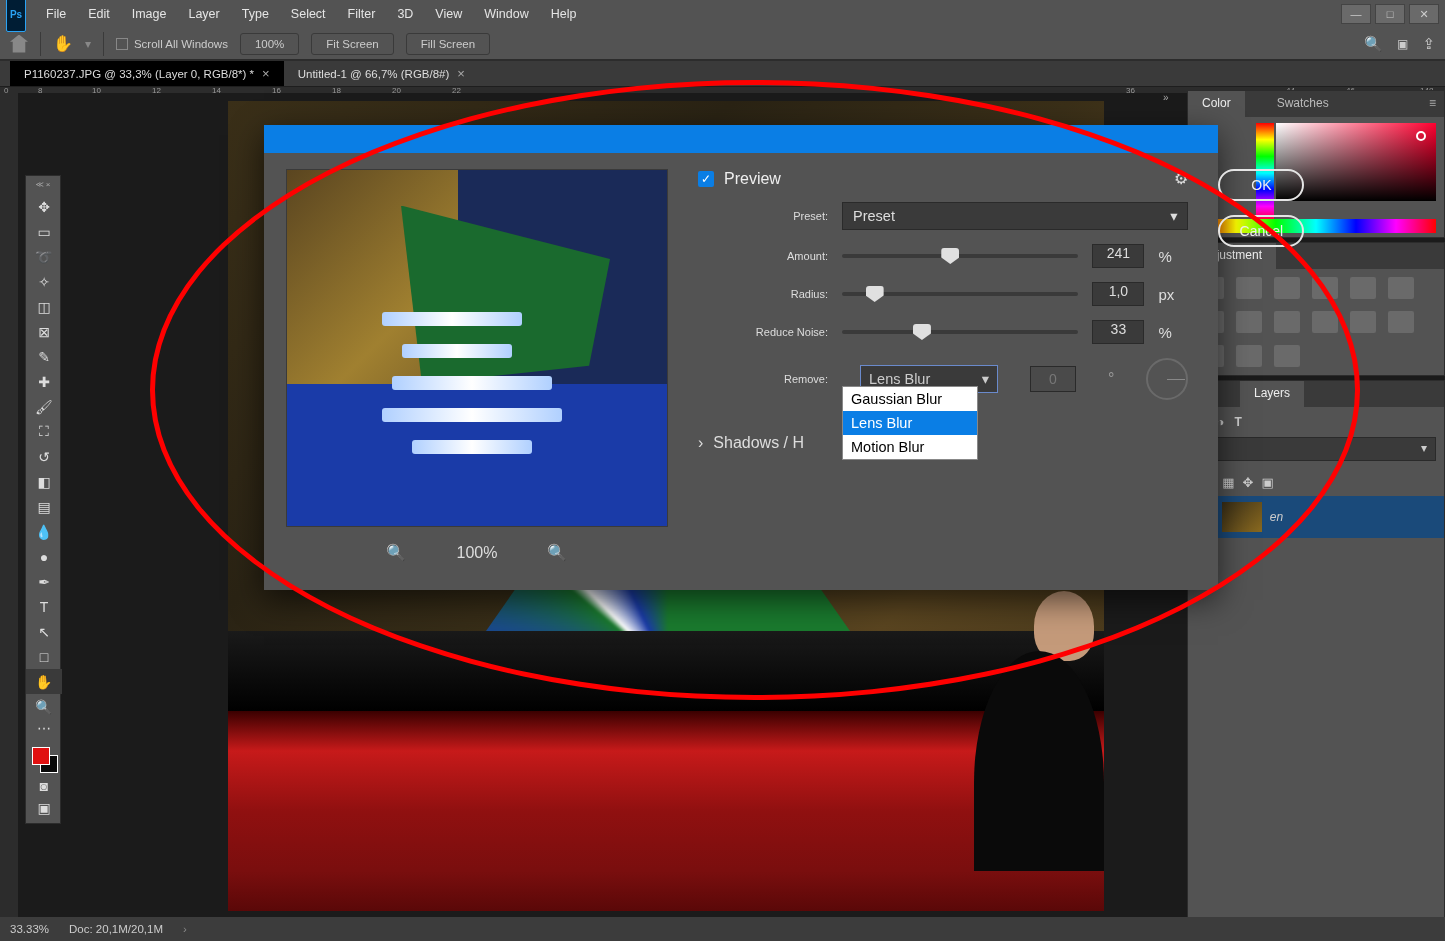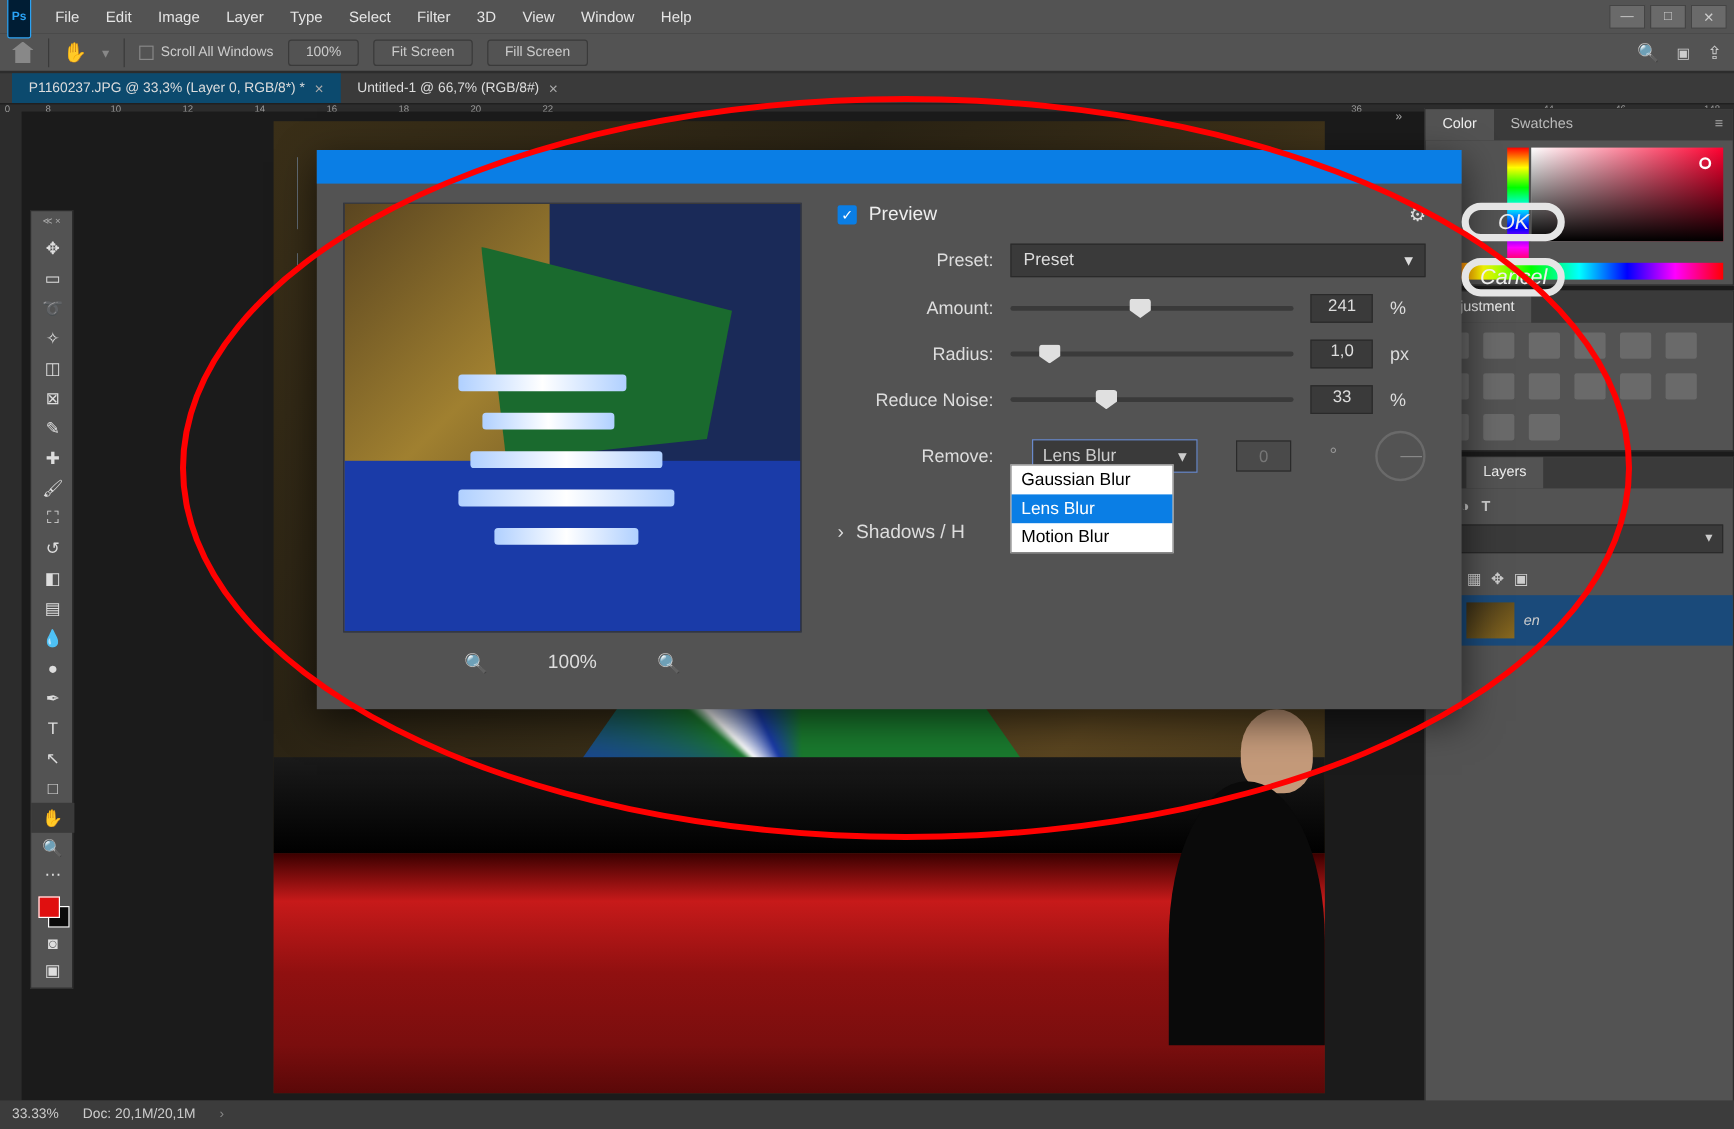--- a/index.html
+++ b/index.html
@@ -17,21 +17,21 @@
 .home-icon { width: 18px; height: 18px; background: #888; clip-path: polygon(50% 0, 100% 40%, 85% 40%, 85% 100%, 15% 100%, 15% 40%, 0 40%); }
 .opt-sep { width: 1px; height: 24px; background: #3a3a3a; }
 .opt-btn { padding: 4px 14px; border: 1px solid #3a3a3a; border-radius: 3px; cursor: pointer; background:#535353; font-size:11.5px;}
 .opt-checkbox { display: flex; align-items: center; gap: 6px; font-size: 11.5px;}
 .opt-checkbox .cb { width: 12px; height: 12px; border: 1px solid #888; }
 .opt-right {margin-left:auto; display:flex; gap:14px; align-items:center;}
 
 
 .doc-tabs { height: 26px; background: #3a3a3a; display: flex; padding-left: 10px; border-top: 1px solid #2c2c2c;}
 .doc-tab { padding: 5px 14px; font-size: 11.5px; color: #ddd; display: flex; align-items: center; gap: 8px; cursor:pointer;}
-.doc-tab.active { background: #0c4a6e; }
+.doc-tab.active { background: #000000; }
 .tab-close { font-size: 13px; color:#aaa; }
 
 
 .tick-row { position:absolute; top:86px; left:0; right:0; height:9px; background:#2c2c2c; border-top:1px solid #1e1e1e; color:#999; font-size:8px; overflow:hidden; }
 .tick-row span { position:absolute; top:-1px; }
 .tick-col { position:absolute; top:95px; left:0; bottom:0; width:18px; background:#2c2c2c; color:#999; font-size:8px; overflow:hidden; }
 
 
 .canvas-area { position: absolute; top: 93px; left: 18px; right: 0; bottom: 24px; background: #1b1b1b; overflow: hidden; }
 .document { position: absolute; left: 210px; top: 8px; width: 876px; height: 810px; background: linear-gradient(135deg, #3a2f18 0%, #2a2314 30%, #3a2f18 50%, #5a4520 70%, #3a2f18 100%); }
@@ -49,21 +49,21 @@
 .toolbox-head span{font-size:8px; color:#aaa;}
 .tool { width: 36px; height: 25px; display: flex; align-items: center; justify-content: center; cursor: pointer; font-size: 14px; color:#ddd;}
 .tool.active { background: #3a3a3a; }
 .color-swatch { margin:6px 4px 2px; position:relative; height:30px;}
 .swatch-fg{position:absolute;width:18px;height:18px;background:#e01010;border:1px solid #fff;top:4px;left:2px;}
 .swatch-bg{position:absolute;width:18px;height:18px;background:#0a0a0a;border:1px solid #fff;top:12px;left:10px;}
 
 
 .rpanel { position:absolute; right:0; top:90px; width:258px; bottom:0; display:flex; flex-direction:column;}
 .panel-box{background:#535353; border:1px solid #2c2c2c; margin-bottom:4px;}
-.panel-tabs{display:flex; height:26px; background:#3a3a3a;}
+.panel-tabs{display:flex; height:26px; background:#3a3a3a;gap:18px;}
 .panel-tab{padding:5px 14px; font-size:12px; color:#bbb; cursor:pointer;}
 .panel-tab.active{background:#535353; color:#eee;}
 .color-panel{height:120px; position:relative;}
 .color-gradient{position:absolute; right:8px; top:6px; width:160px; height:78px; background:linear-gradient(to top,#000,transparent), linear-gradient(to right,#fff,#ff0030);}
 
 
 .adj-grid{display:flex; flex-wrap:wrap; padding:8px 10px; gap:12px;}
 .adj-icon{width:26px;height:22px; background:#6a6a6a; border-radius:2px; position:relative;}
 
 
@@ -86,32 +86,32 @@
 .dp-green{position:absolute;left:30%;top:10%;width:55%;height:50%;background:#1a6a2e;clip-path:polygon(0 0,100% 30%,90% 90%,10% 100%);}
 .dp-lights{position:absolute;left:25%;top:40%;width:60%;height:50%;display:flex;flex-direction:column;gap:18px;}
 .dp-light{height:14px;width:140px; background:linear-gradient(90deg,#b0d0ff,#fff,#b0d0ff); border-radius:3px;}
 .dp-light:nth-child(2){width:110px;margin-left:20px;}
 .dp-light:nth-child(3){width:160px;margin-left:10px;}
 .dp-light:nth-child(4){width:180px;}
 .dp-light:nth-child(5){width:120px;margin-left:30px;}
 .zoom-row{display:flex; align-items:center; gap:50px; margin-top:16px; font-size:16px; color:#ddd;}
 .dialog-controls { flex: 1; display: flex; flex-direction: column; gap: 14px; }
 .ctrl-row { display: flex; align-items: center; gap: 14px; }
-.ctrl-label { width: 130px; text-align: right; font-size: 15px; color: #ddd; }
+.ctrl-label { width: 130px; text-align: right; font-size: 11px; color: #ddd; }
 .ctrl-slider { flex: 1; height: 4px; background: #3a3a3a; border-radius: 2px; position: relative;  min-width:200px;}
 .ctrl-thumb { position: absolute; top: -6px; width: 18px; height: 16px; background: #e0e0e0; border-radius: 3px; clip-path: polygon(0 0,100% 0,100% 60%,50% 100%,0 60%);}
 .ctrl-input { width: 52px; height: 24px; background: #3a3a3a; border: 1px solid #2a2a2a; color: #ddd; text-align: center; font-size: 14px; }
 .ctrl-unit { width: 30px; font-size: 15px; color:#ddd;}
 .preview-check{display:flex; align-items:center; gap:10px; justify-content:flex-end; padding-right:0;}
 .preview-check .cbx{width:16px;height:16px;background:#0a7ee5; display:flex;align-items:center;justify-content:center;color:#fff;font-size:12px;border-radius:2px;}
 .preview-label{font-size:16px;color:#eee;}
 .gear-btn{margin-left:auto; font-size:16px; color:#ddd;}
 .dropdown { flex: 1; height: 28px; background: #3a3a3a; border: 1px solid #2a2a2a; display: flex; align-items: center; padding: 0 10px; justify-content:space-between; font-size:14.5px; color:#ddd;}
 .dialog-buttons { width: 92px; display: flex; flex-direction: column; gap: 14px; align-items: flex-end;}
-.dlg-btn { width: 86px; height: 32px; border: 6px solid #e5e5e5; border-radius: 18px; display: flex; align-items: center; justify-content: center; font-size: 18px; cursor: pointer; color:#eee;font-style:italic;}
+.dlg-btn { width: 86px; height: 32px; border: 2px solid #e5e5e5; border-radius: 18px; display: flex; align-items: center; justify-content: center; font-size: 14px; cursor: pointer; color:#eee;}
 .remove-row{display:flex; align-items:center; gap:32px;}
 .remove-dd{width:138px; height:28px; background:#3a3a3a; border:1px solid #6a8acc; display:flex; align-items:center; padding:0 8px; justify-content:space-between; font-size:14.5px;}
 .remove-num{width:46px;height:26px;background:#4a4a4a;border:1px solid #2a2a2a; text-align:center; color:#777; font-size:14px; display:flex;align-items:center;justify-content:center;}
 .angle-deg{font-size:16px;color:#999;}
 .angle-wheel{width:42px;height:42px; border:2px solid #6a6a6a; border-radius:50%; position:relative;}
 .angle-wheel::after{content:"";position:absolute;left:50%;top:50%;width:18px;height:1px;background:#888;}
 .dd-list{position:absolute; width:136px; background:#fff; border:1px solid #888; font-size:14.5px; color:#000;}
 .dd-item{padding:4px 8px; cursor:pointer;}
 .dd-item.sel{background:#0a7ee5; color:#fff;}
 .shadows-row{margin-top:20px; display:flex; align-items:center; gap:10px; font-size:16px; color:#ddd;}

